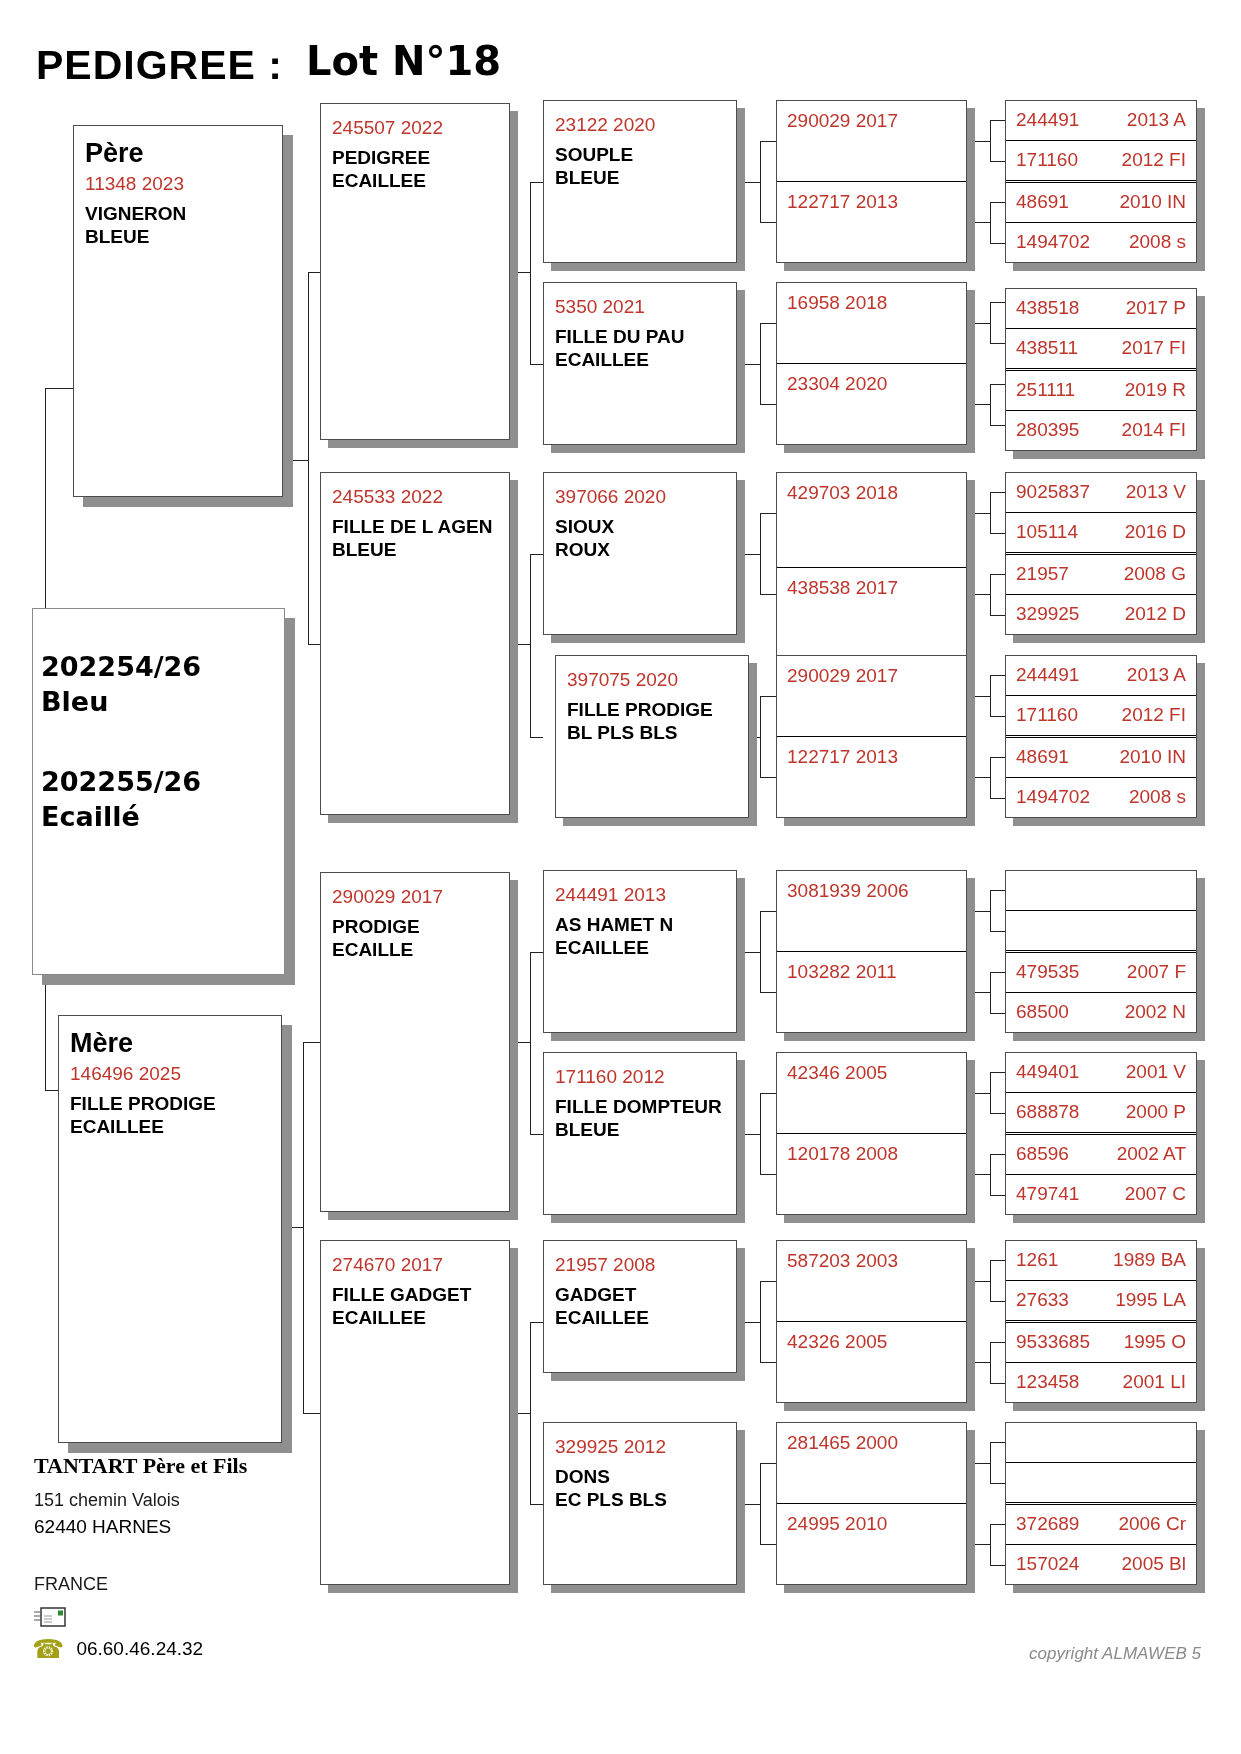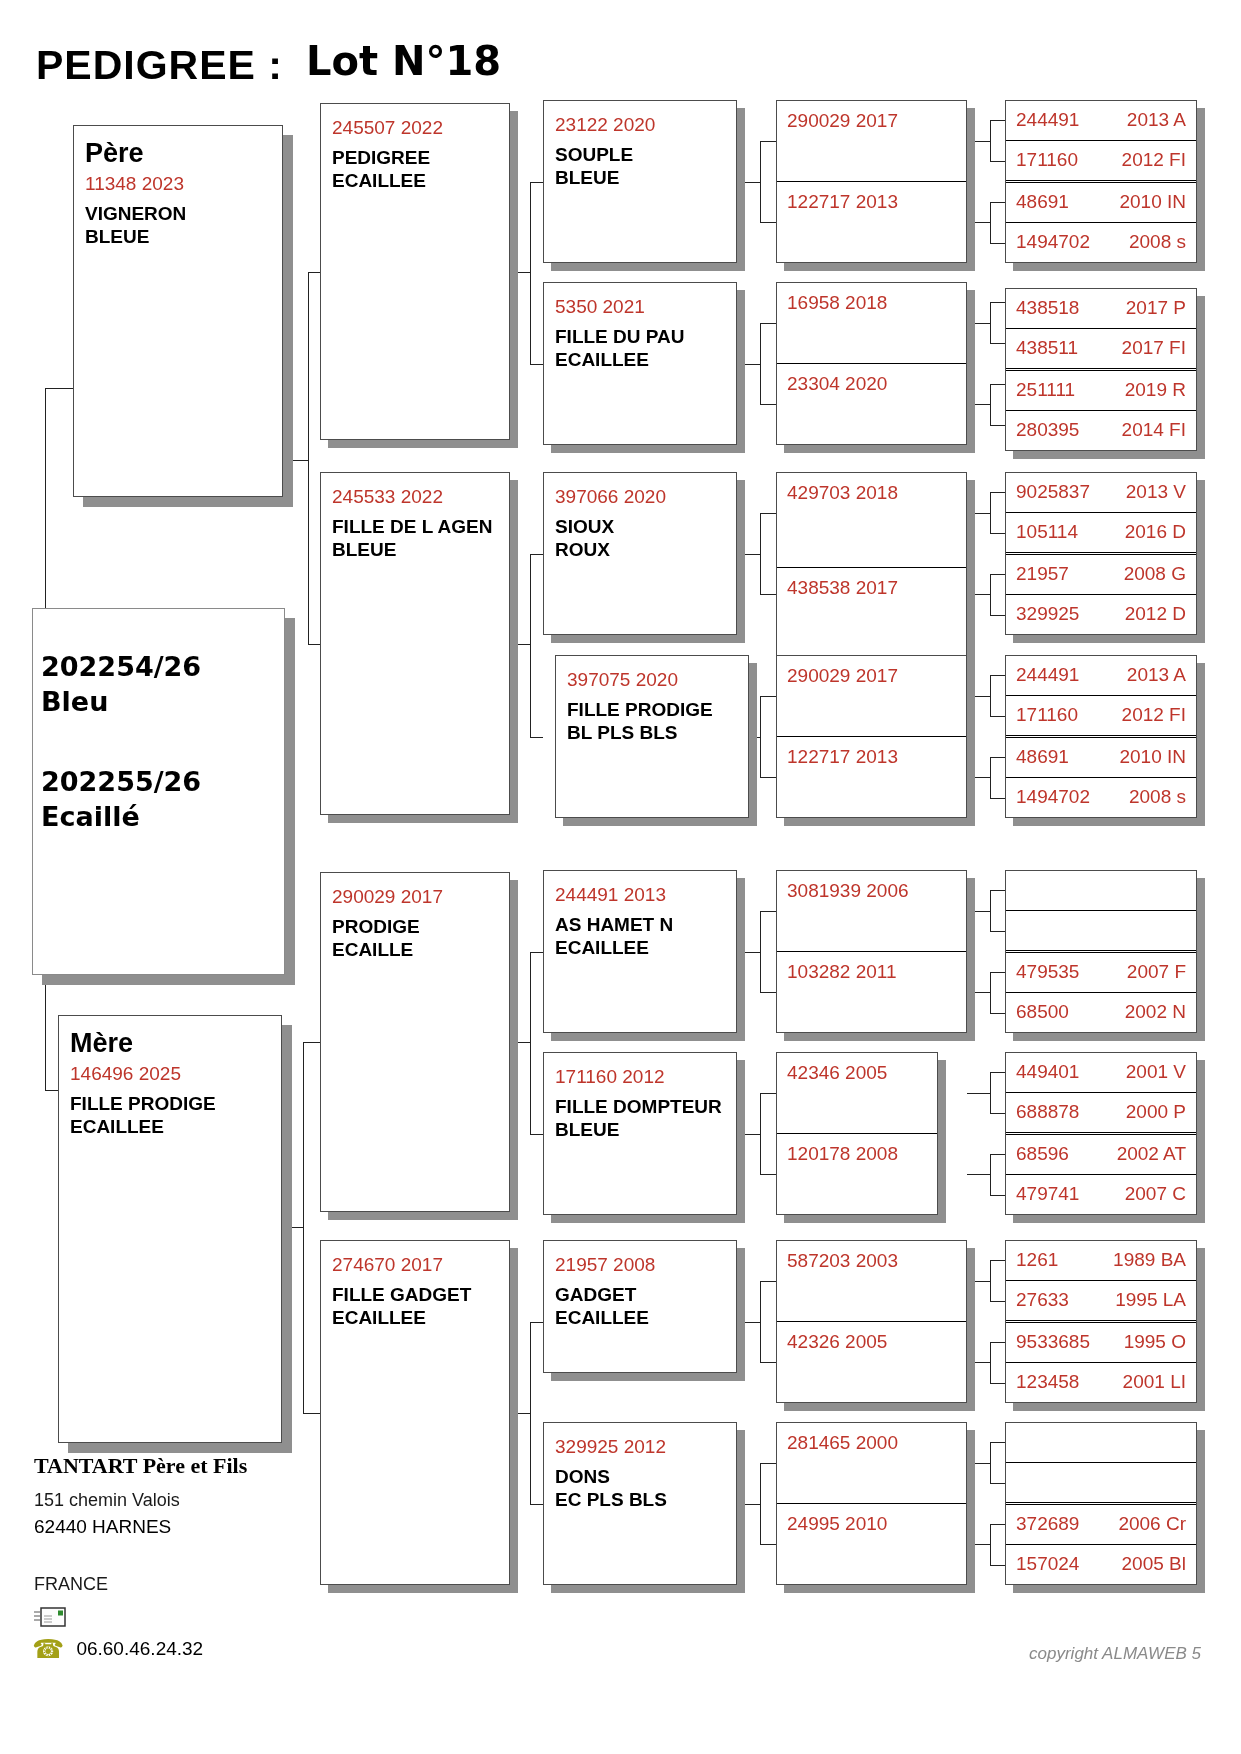--- a/index.html
+++ b/index.html
@@ -223,21 +223,21 @@
       </div>
     </div>
     <div class="pbox" style="left: 776px; top: 870px; width: 191px; height: 163px;">
       <div class="cell cellb">
         <div class="rid">3081939 2006</div>
       </div>
       <div class="cell">
         <div class="rid">103282 2011</div>
       </div>
     </div>
-    <div class="pbox" style="left: 776px; top: 1052px; width: 162px; height: 163px;">
+    <div class="pbox" style="left: 776px; top: 1052px; width: 191px; height: 163px;">
       <div class="cell cellb">
         <div class="rid">42346 2005</div>
       </div>
       <div class="cell">
         <div class="rid">120178 2008</div>
       </div>
     </div>
     <div class="pbox" style="left: 776px; top: 1240px; width: 191px; height: 163px;">
       <div class="cell cellb">
         <div class="rid">587203 2003</div>

